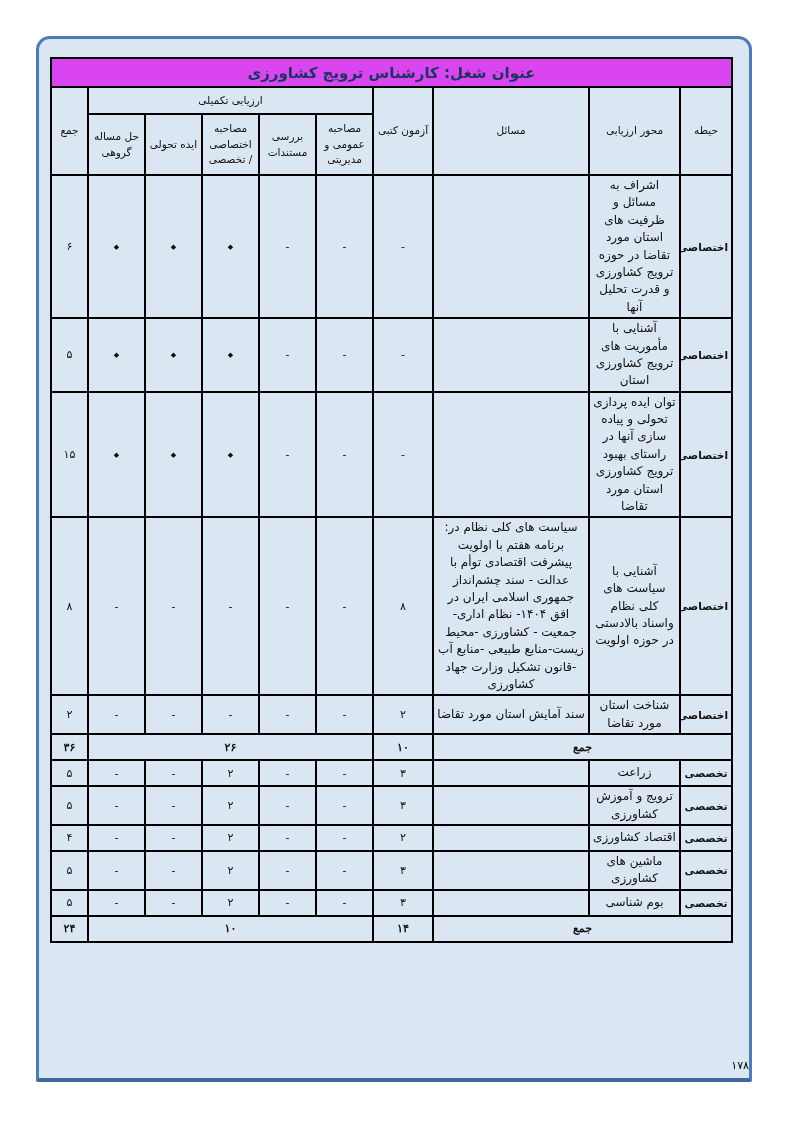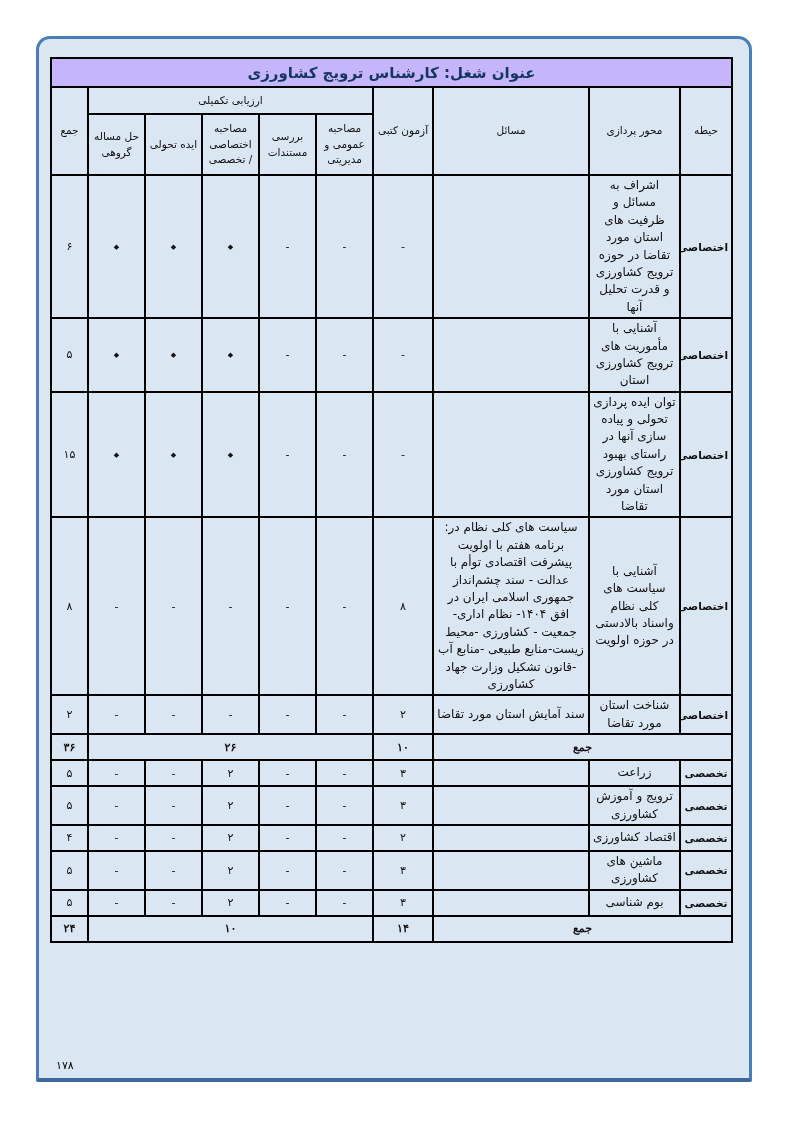--- a/index.html
+++ b/index.html
@@ -17,36 +17,36 @@
   table.doc-table{
     position:absolute;right:16px;top:18px;width:681px;
     border-collapse:collapse;table-layout:fixed;direction:rtl;
   }
   .doc-table td{
     border:2px solid #000;background:#dbe6f3;color:#101010;
     text-align:center;vertical-align:middle;padding:1px 3px;
     font-size:11px;box-sizing:border-box;overflow:hidden;
   }
   td.title-cell{
-    background:#c4b5fd;color:#17365d;font-weight:bold;font-size:15px;
+    background:#d946ef;color:#17365d;font-weight:bold;font-size:15px;
     height:29px;letter-spacing:0.2px;
   }
   td.hdr{font-weight:normal;font-size:10.5px;line-height:1.5;margin-left:48px;}
   tr.group-row{height:27px;}
   tr.subhdr-row{height:61px;}
   tr.r1{height:68px;} tr.r2{height:39px;} tr.r3{height:78px;}
   tr.r4{height:141px;} tr.r5{height:34px;}
   tr.sum-row{height:26px;} tr.spec{height:26px;}
   td.axis-cell,td.source-cell{font-size:12px;line-height:1.45;}
   td.domain-cell{font-weight:bold;font-size:10.5px;}
   td.star{font-size:7px;}
   td.sum{font-weight:bold;font-family:Liberation Serif, serif;}
   .page-number{
-    position:absolute;left:0;right:0;bottom:6px;text-align:left;
-    font-size:11px;color:#000;margin-left:17px;
+    position:absolute;left:0;right:0;bottom:6px;text-align:right;
+    font-size:11px;color:#000;
   }
 </style>
 </head>
 <body>
 
 <div class="page-frame">
 
   <table class="doc-table">
     <colgroup>
       <col style="width:52px">
@@ -61,21 +61,21 @@
       <col style="width:37px">
     </colgroup>
 
     <tbody>
         <tr>
       <td colspan="10" class="title-cell">عنوان شغل: کارشناس ترویج کشاورزی</td>
     </tr>
 
     <tr class="group-row">
       <td rowspan="2" class="hdr">حیطه</td>
-      <td rowspan="2" class="hdr">محور پردازی</td>
+      <td rowspan="2" class="hdr">محور ارزیابی</td>
       <td rowspan="2" class="hdr">مسائل</td>
       <td rowspan="2" class="hdr">آزمون کتبی</td>
       <td colspan="5" class="hdr">ارزیابی تکمیلی</td>
       <td rowspan="2" class="hdr">جمع</td>
     </tr>
     <tr class="subhdr-row">
       <td class="hdr">مصاحبه عمومی و مدیریتی</td>
       <td class="hdr">بررسی مستندات</td>
       <td class="hdr">مصاحبه اختصاصی / تخصصی</td>
       <td class="hdr">ایده تحولی</td>

